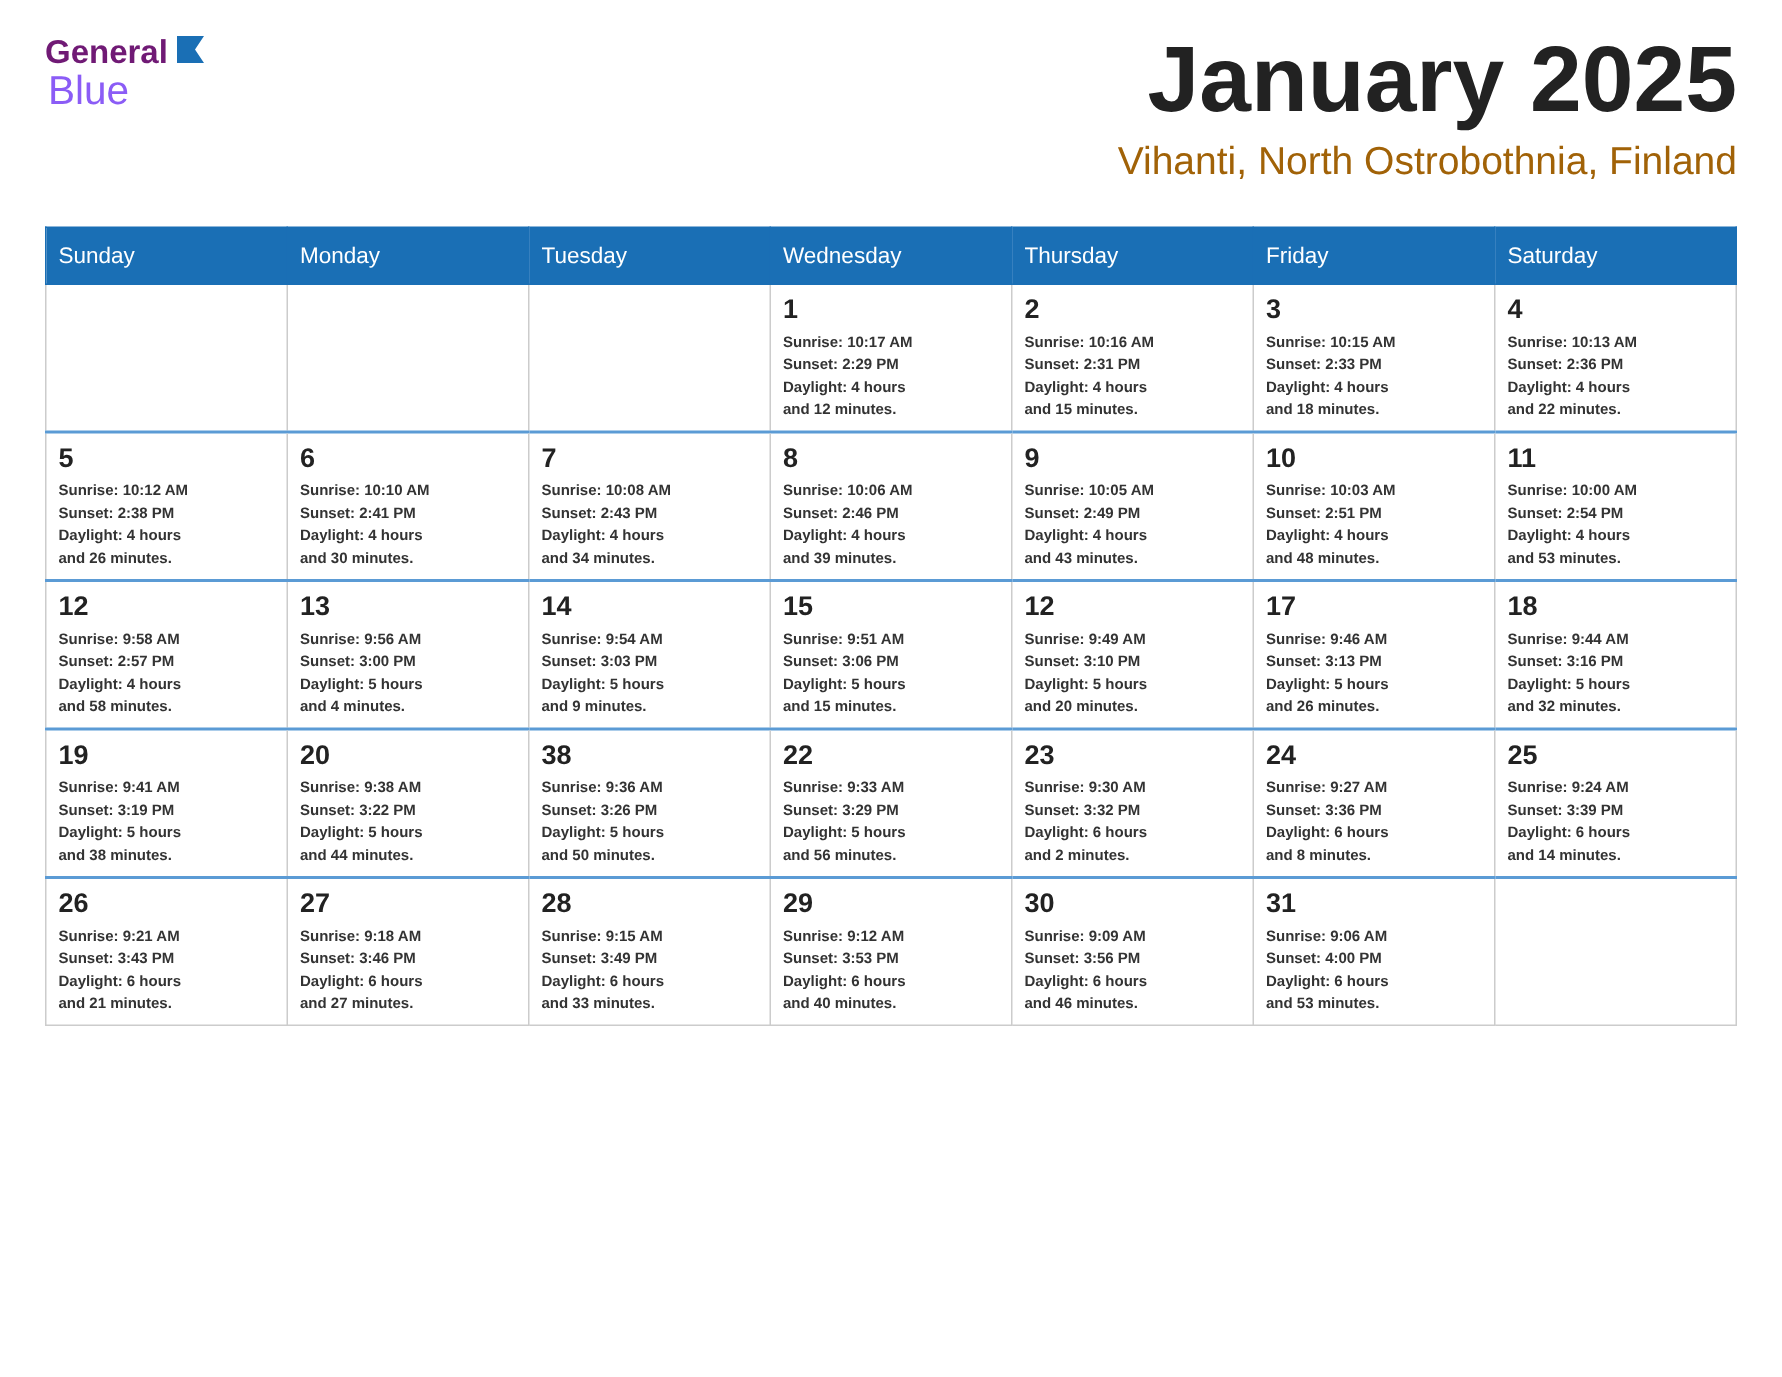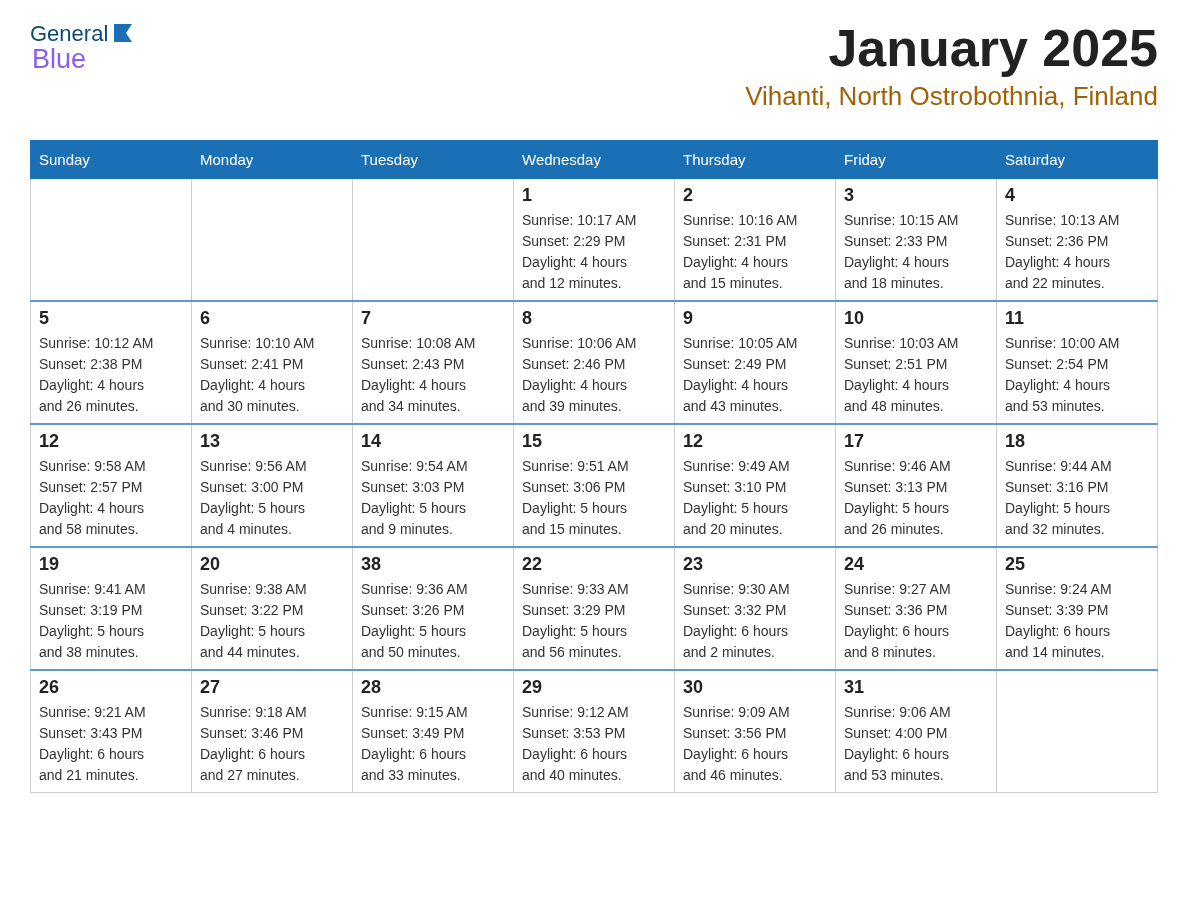--- a/index.html
+++ b/index.html
@@ -17,28 +17,28 @@
       align-items: flex-start;
       margin-bottom: 10px;
     }
     .logo {
       display: flex;
       align-items: center;
       gap: 6px;
     }
     .logo-text {
       font-size: 22px;
-      color: #0c4a6e;
-      font-weight: normal;
+      color: #701a75;
+      font-weight: bold;
     }
     .title-block {
       text-align: right;
     }
     .month-title {
-      font-size: 52px;
+      font-size: 62px;
       font-weight: bold;
       color: #222;
       line-height: 1.1;
     }
     .location-title {
       font-size: 26px;
       color: #a16207;
       margin-top: 4px;
     }
     .calendar {
@@ -63,23 +63,24 @@
       min-height: 110px;
     }
     .day-number {
       font-size: 18px;
       font-weight: bold;
       color: #222;
       display: block;
       margin-bottom: 4px;
     }
     .day-info {
-      font-size: 14px;
+      font-size: 10px;
       color: #333;
       line-height: 1.5;
+      font-weight: bold;
     }
     .empty-cell {
       background: #fff;
     }
     tr:not(:first-child) td {
       border-top: 2px solid #5b9bd5;
     }
   </style>
 </head>
 <body>

